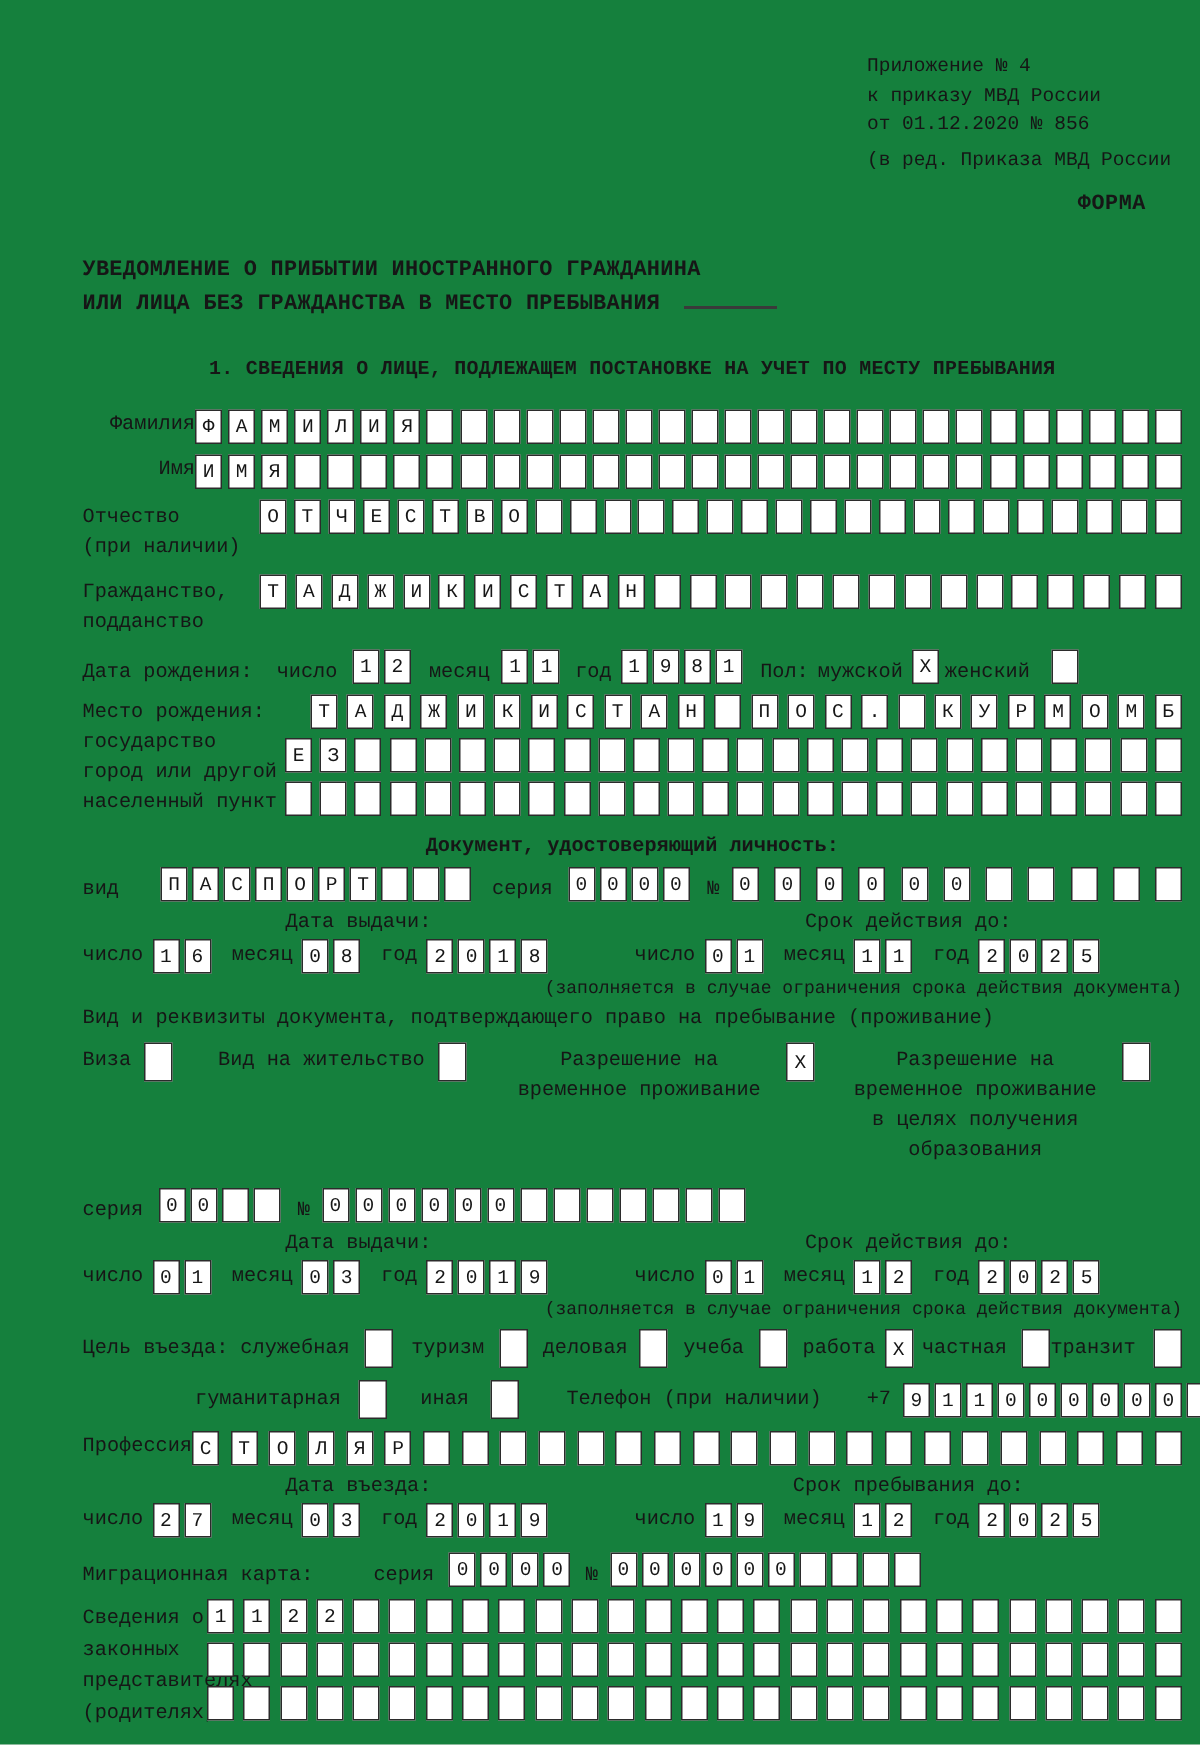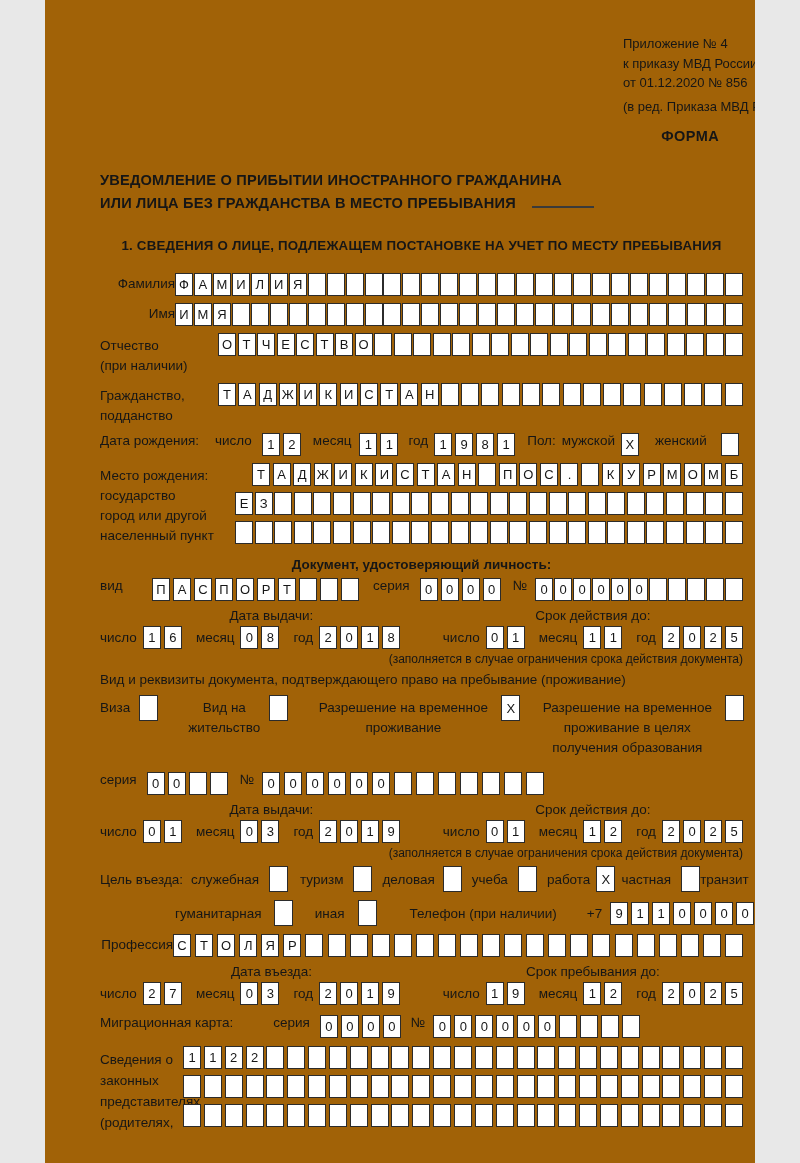--- a/index.html
+++ b/index.html
@@ -1,19 +1,19 @@
 <!DOCTYPE html>
 <html><head>
 <meta charset="utf-8">
 <style>
   html,body { margin:0; padding:0; background:#e8e8e8; }
   .page {
-    width:710px; height:1163px; background:#a16207; margin:0 auto;
+    width:800px; height:1163px; background:#15803d; margin:0 auto;
     box-sizing:border-box; padding:34px 12px 10px 55px;
-    font-family:Liberation Sans, sans-serif; font-size:13.5px; color:#161616;
+    font-family:Liberation Mono, monospace; font-size:13.5px; color:#161616;
     position:relative; overflow:hidden;
   }
   .annex { margin-left:523px; width:210px; font-size:13px; line-height:1.5; }
   .annex div { white-space:nowrap; }
   .annex .note { margin-top:4px; }
   .forma { text-align:right; font-weight:700; font-size:14.5px; margin:12px 24px 0 0; letter-spacing:0.4px; }
   .title { text-align:left; font-weight:700; font-size:14.6px; line-height:1.55; margin:25px 0 0 0; letter-spacing:0.2px; }
   .blank-line { display:inline-block; width:62px; border-bottom:2px solid #3a3a3a; margin-left:16px; vertical-align:baseline; }
   .sec-heading { font-weight:700; font-size:13.3px; text-align:center; margin:24px 0 20px 0; letter-spacing:0.2px; }
 
@@ -25,21 +25,21 @@
   .cells.gapped { flex:0 0 auto; justify-content:flex-start; gap:3px; }
   .cell {
     flex:none; width:16px; height:21px; border:1.6px solid #2b2b2b;
     display:flex; align-items:center; justify-content:center;
     font-size:13px; background:#fff;
   }
   .big .cell { height:24px; width:17px; }
 
   .center-heading { text-align:center; font-weight:700; margin:2px 0 6px 0; }
 
-  .inline-row { display:flex; align-items:flex-start; margin-bottom:7px; }
+  .inline-row { display:flex; align-items:flex-end; margin-bottom:7px; }
   .inline-row .t { flex:none; }
 
   .dates { display:flex; margin-top:2px; }
   .dg { width:368px; }
   .dg.right { flex:1; }
   .dg-heading { text-align:center; margin-bottom:3px; }
   .date-line { display:flex; align-items:center; }
   .date-line .dl { margin-right:6px; }
   .date-line .ml { margin-left:14px; }
   .note-right { text-align:right; font-size:12px; margin:3px 0 6px 0; }
@@ -236,21 +236,21 @@
         <span class="cell">1</span>
         <span class="cell">9</span>
         <span class="cell">8</span>
         <span class="cell">1</span>
       </span>
     <span class="t" style="margin-left:12px">Пол:</span>
     <span class="t" style="margin-left:6px">мужской</span>
     <span class="cells gapped" style="margin-left:6px">
         <span class="cell">X</span>
       </span>
-    <span class="t" style="margin-left:16px">женский</span>
+    <span class="t" style="margin-left:4px">женский</span>
     <span class="cells gapped" style="margin-left:14px">
         <span class="cell"></span>
       </span>
   </div>
 
   <div class="frow">
     <span class="lbl-block" style="width:135px">
       <div>Место рождения:</div>
       <div>государство</div>
       <div>город или другой</div>

